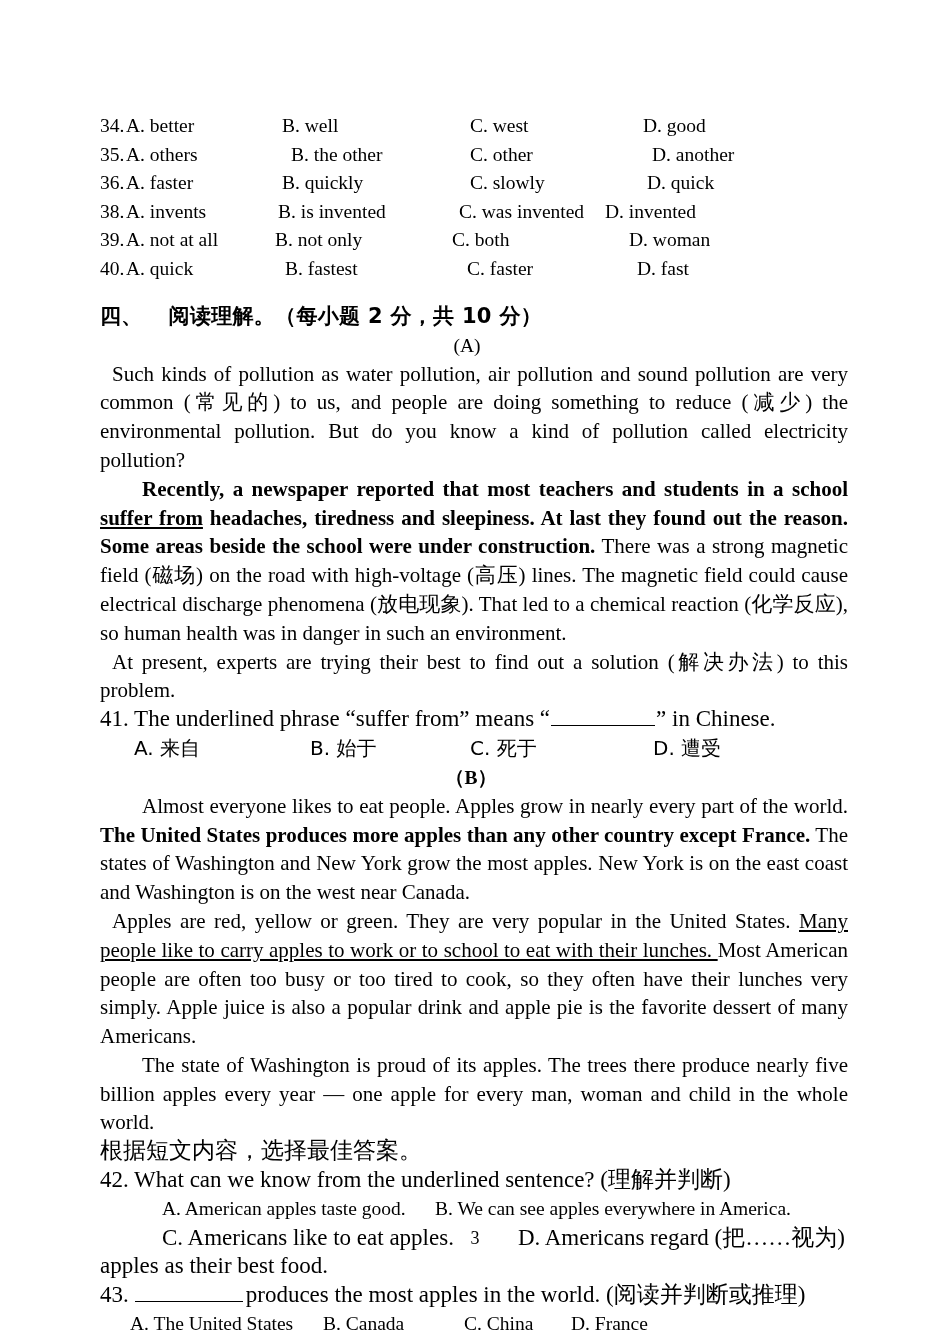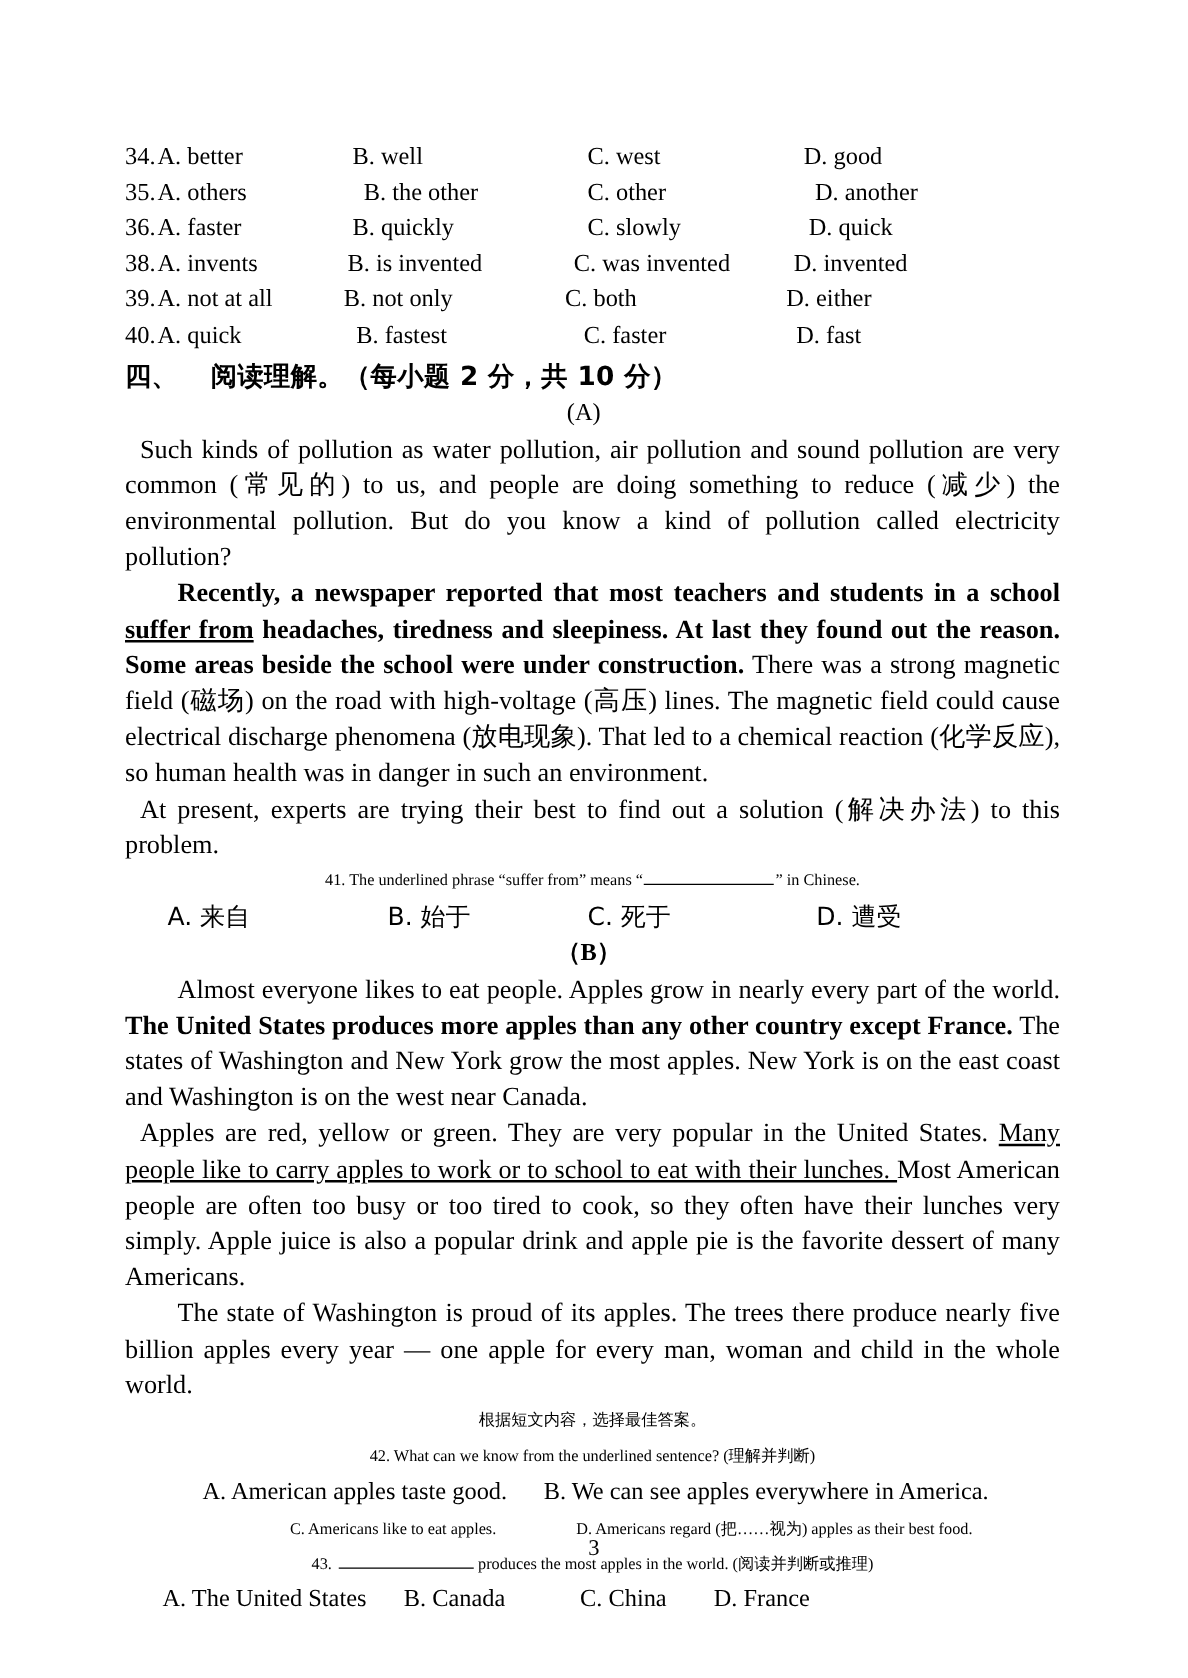--- a/index.html
+++ b/index.html
@@ -38,21 +38,21 @@
   }
   .opt-row > span {
     position: absolute;
     top: 0;
   }
   .o-num { left: 0px; }
   .o-a  { left: 26px; }
 
   
   .cn-heading {
-    margin-top: 2px;
+    margin-top: 17px;
     font-size: 21px;
     font-weight: bold;
     line-height: 30px;
     letter-spacing: 0.3px;
     white-space: nowrap;
     font-family: "DejaVu Sans", "Liberation Sans", sans-serif;
   }
   .cn-heading .idx { margin-right: 26px; }
 
   .section-mark {
@@ -74,24 +74,23 @@
   }
   p.para.ind1 { text-indent: 12px; }
   p.para.ind2 { text-indent: 42px; }
 
   .u { text-decoration: underline; }
   .b { font-weight: bold; }
 
   
   .qline {
     margin: 0;
-    font-size: 13px;
+    font-size: 23px;
     line-height: 28.8px;
     white-space: nowrap;
-    text-align: center;
   }
   .qline.wrap { white-space: normal; }
 
   .blank-s {
     display: inline-block;
     border-bottom: 1.4px solid #000;
     vertical-align: baseline;
   }
   .blank-41 { width: 104px; height: 15px; margin: 0 1px; }
   .blank-43 { width: 108px; height: 15px; margin: 0 3px 0 6px; }
@@ -144,28 +143,28 @@
           <span class="o-a">A. faster</span>
           <span style="left: 182px;">B. quickly</span>
           <span style="left: 370px;">C. slowly</span>
           <span style="left: 547px;">D. quick</span>
         </div>
         <div class="opt-row">
           <span class="o-num">38.</span>
           <span class="o-a">A. invents</span>
           <span style="left: 178px;">B. is invented</span>
           <span style="left: 359px;">C. was invented</span>
-          <span style="left: 535px;">D. invented</span>
+          <span style="left: 505px;">D. invented</span>
         </div>
         <div class="opt-row">
           <span class="o-num">39.</span>
           <span class="o-a">A. not at all</span>
           <span style="left: 175px;">B. not only</span>
           <span style="left: 352px;">C. both</span>
-          <span style="left: 529px;">D. either</span>
+          <span style="left: 529px;">D. woman</span>
         </div>
         <div class="opt-row">
           <span class="o-num">40.</span>
           <span class="o-a">A. quick</span>
           <span style="left: 185px;">B. fastest</span>
           <span style="left: 367px;">C. faster</span>
           <span style="left: 537px;">D. fast</span>
         </div>
       </div>
 

